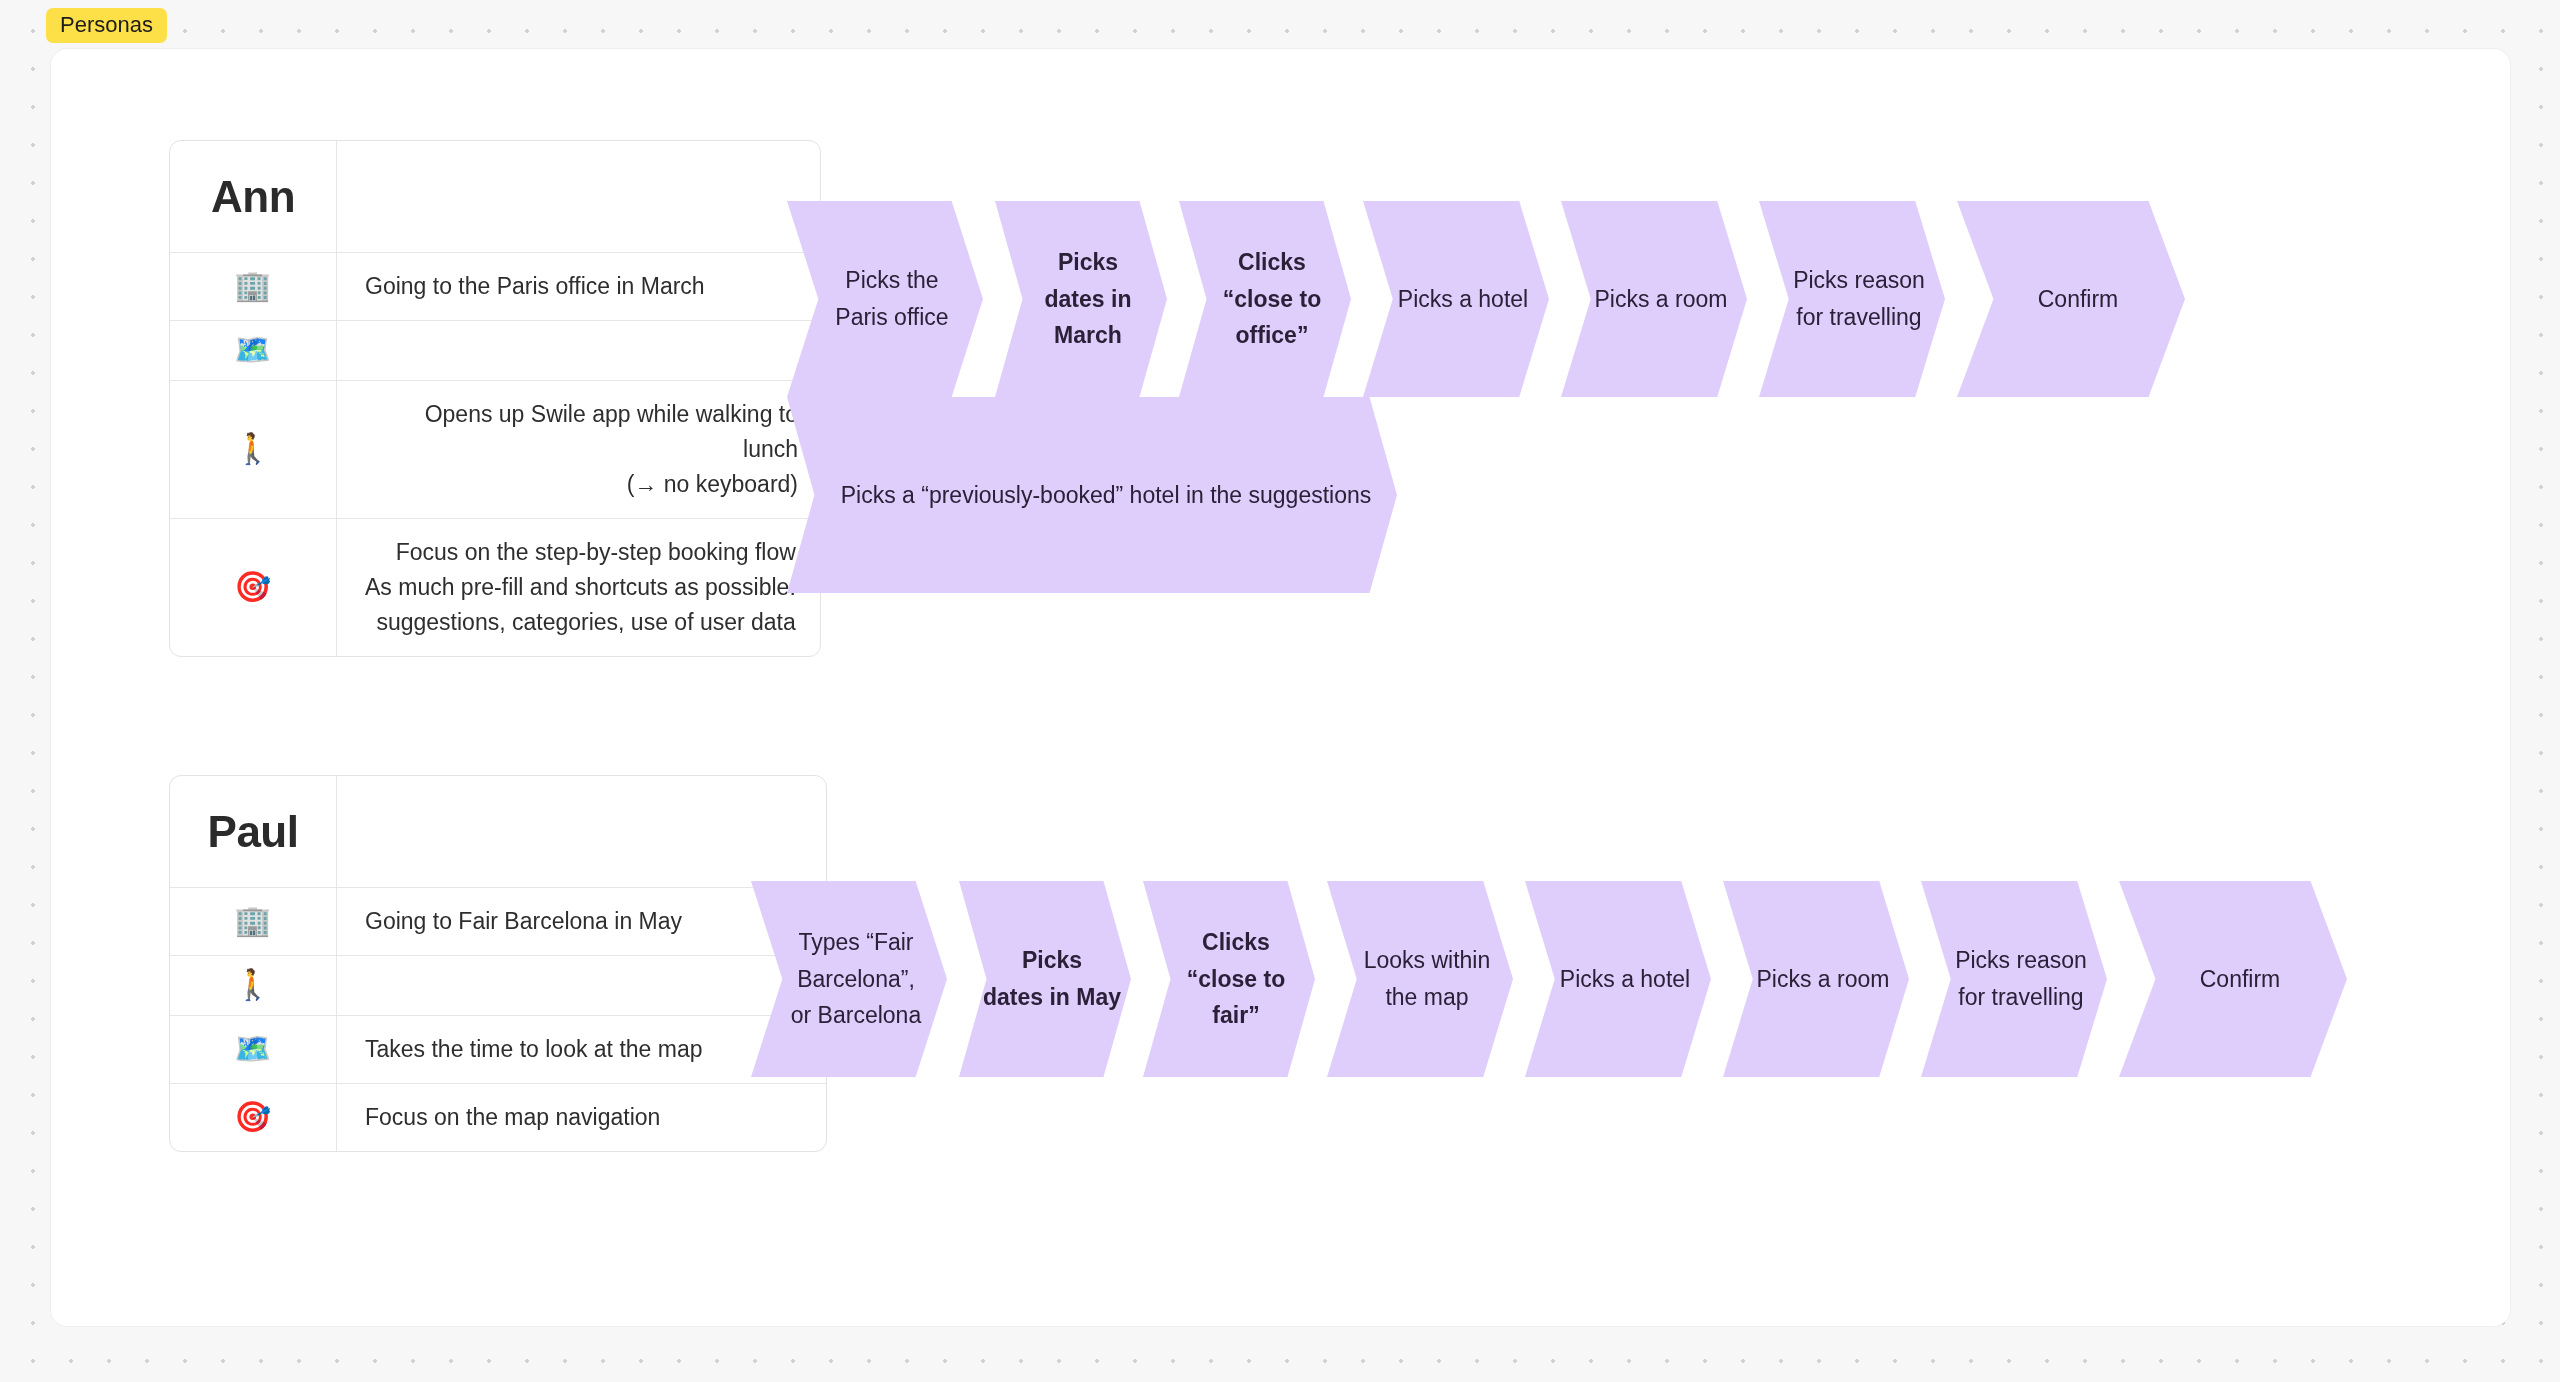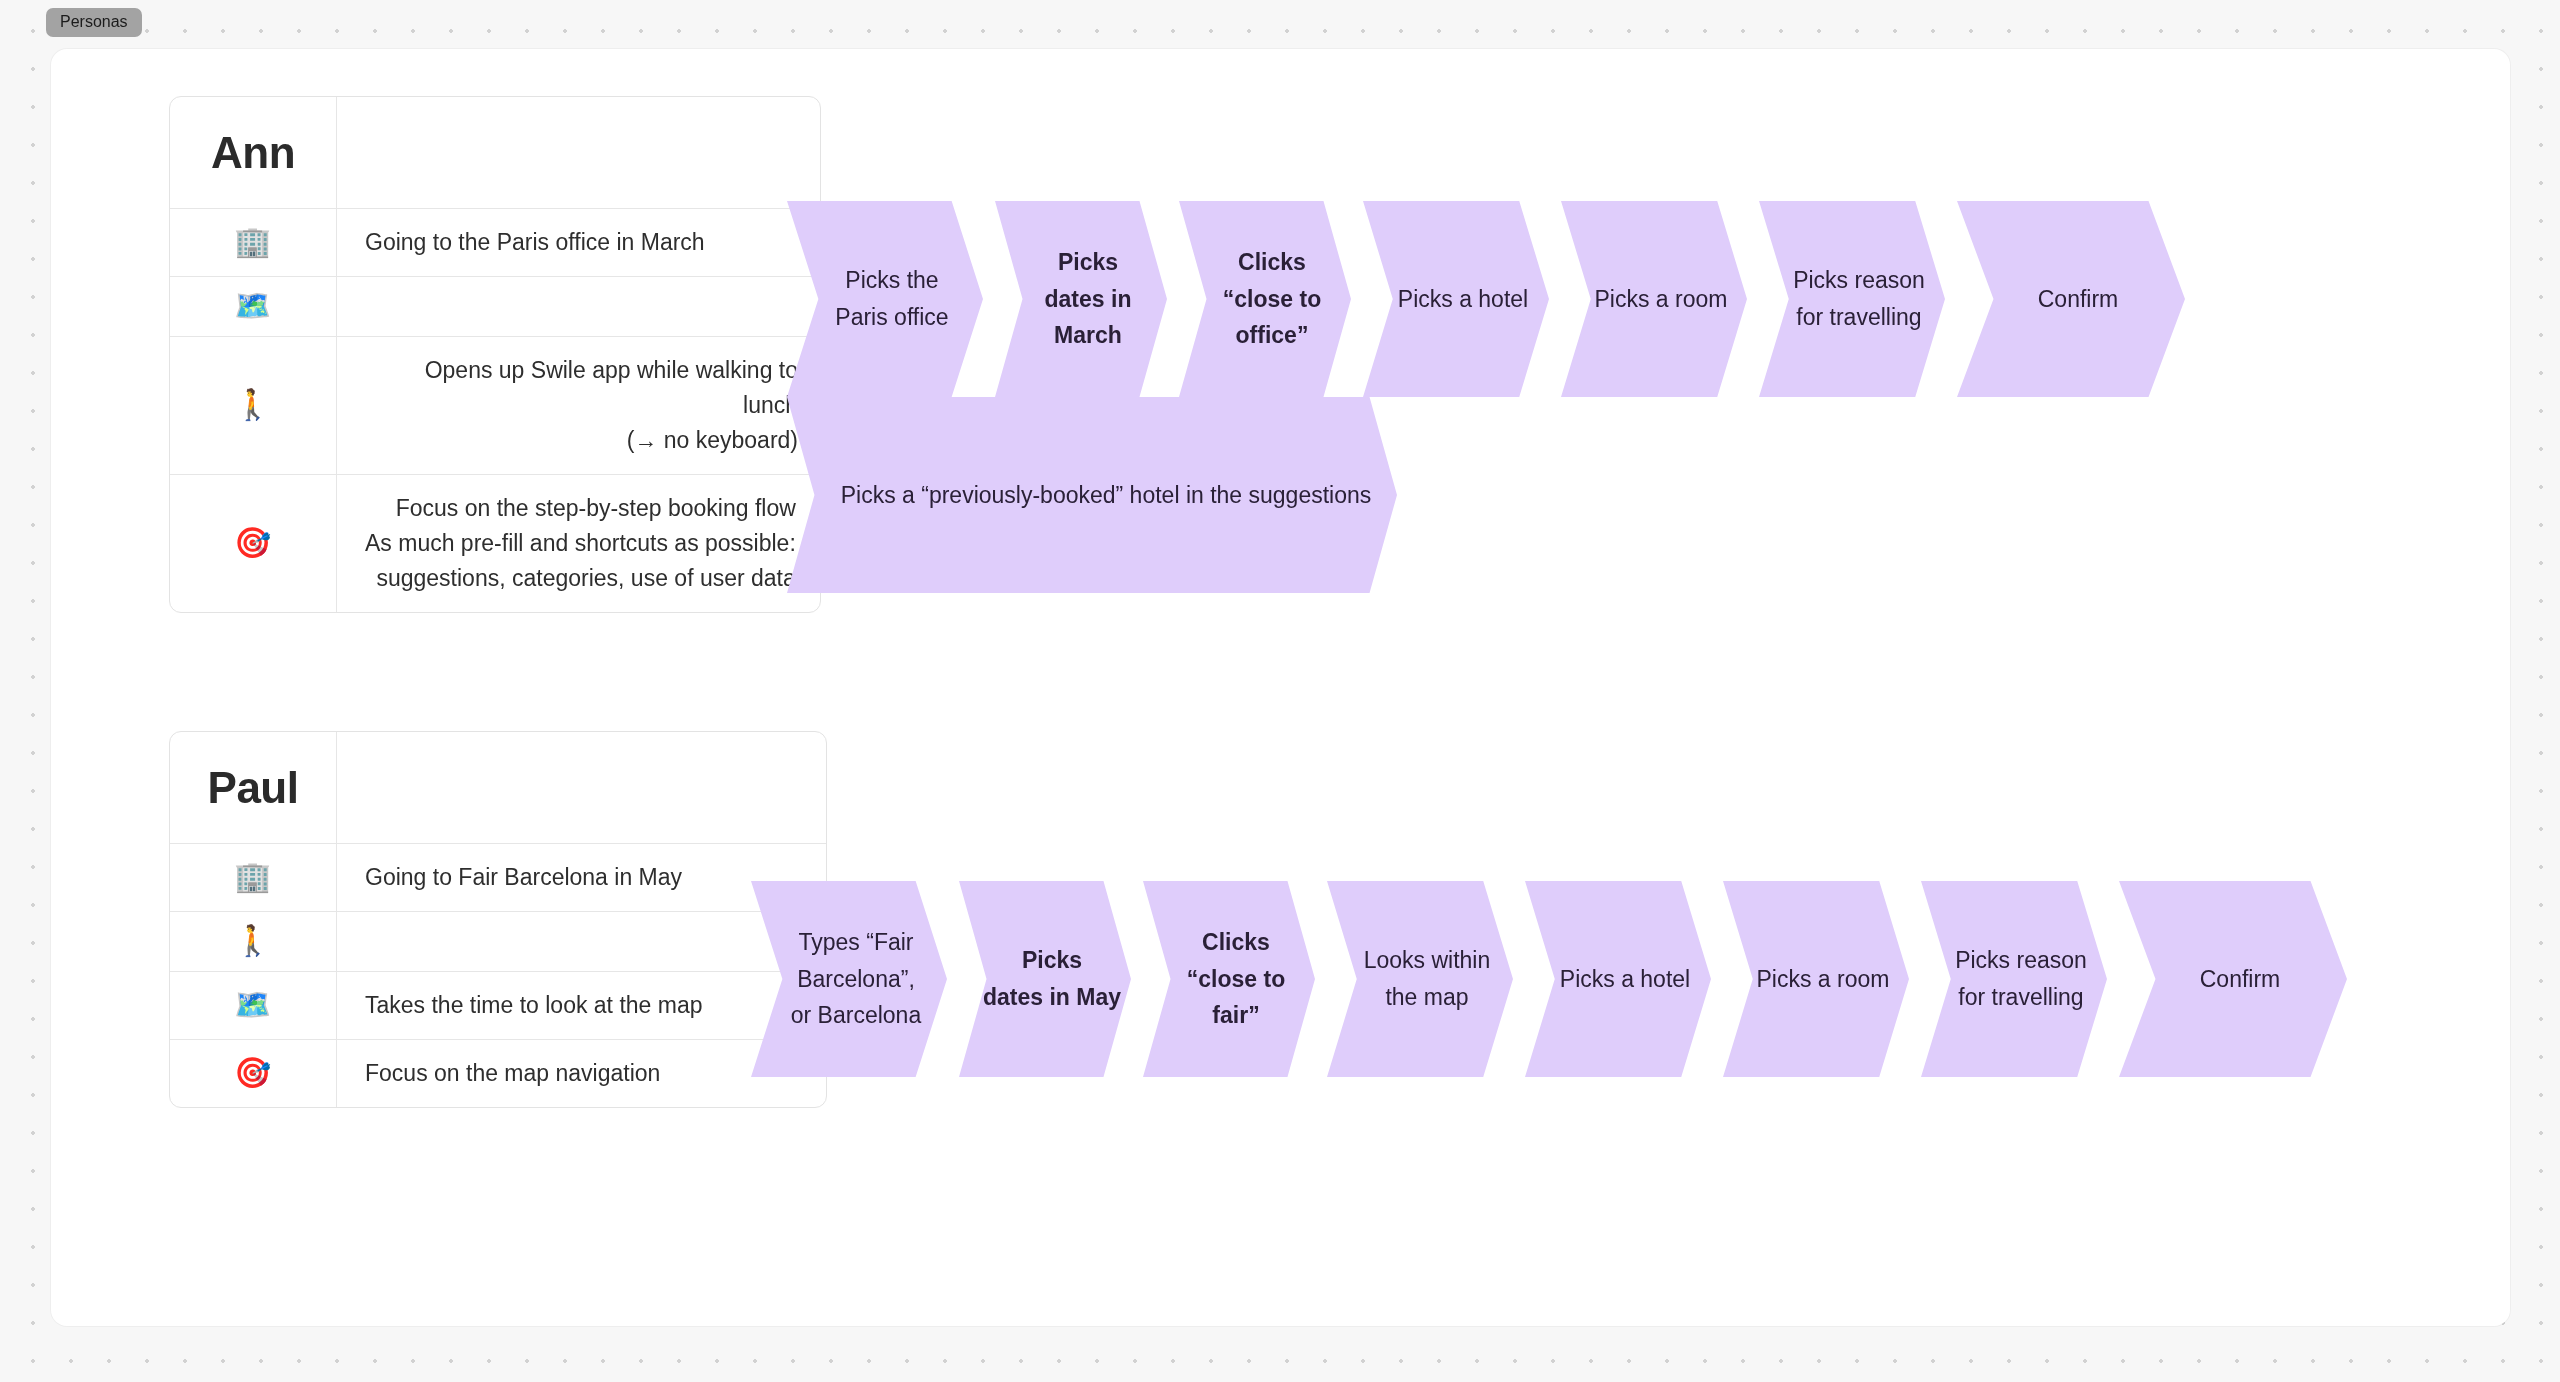--- a/index.html
+++ b/index.html
@@ -17,24 +17,24 @@
     background-size: 38px 38px;
     background-position: 14px 12px;
     position: relative;
   }
 
   
   #frame-tab {
     position: absolute;
     left: 46px;
     top: 8px;
-    background: #a3a3a3;
+    background: #fde047;
     border-radius: 7px;
     padding: 5px 14px 6px 14px;
-    font-size: 16px;
+    font-size: 22px;
     color: #1c1c1c;
     line-height: 1.1;
     white-space: nowrap;
     z-index: 5;
   }
 
   
   #frame {
     position: absolute;
     left: 51px;
@@ -46,20 +46,21 @@
     box-shadow: 0 0 0 1px rgba(0,0,0,0.035);
   }
 
   
   .persona-table {
     position: absolute;
     background: #ffffff;
     border: 1px solid #e3e3e3;
     border-radius: 12px;
     overflow: hidden;
+    margin-top: 44px;
   }
   #table-ann  { left: 118px; top: 47px;  width: 652px; }
   #table-paul { left: 118px; top: 682px; width: 658px; }
 
   .p-row {
     display: flex;
     border-bottom: 1px solid #e6e6e6;
     min-height: 60px;
   }
   .p-row:last-child { border-bottom: none; }

